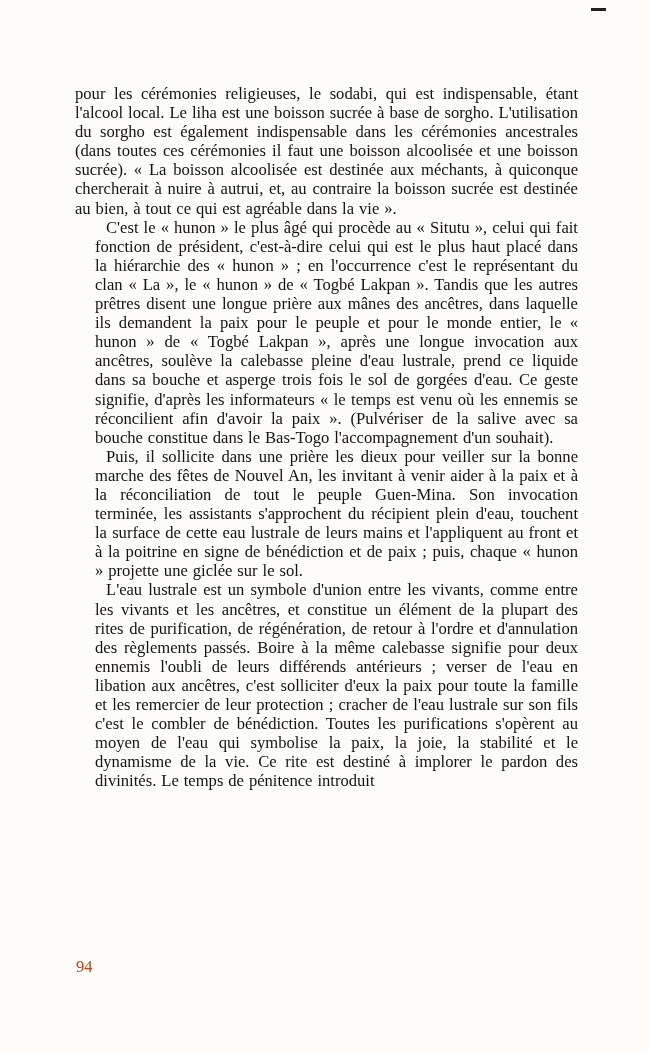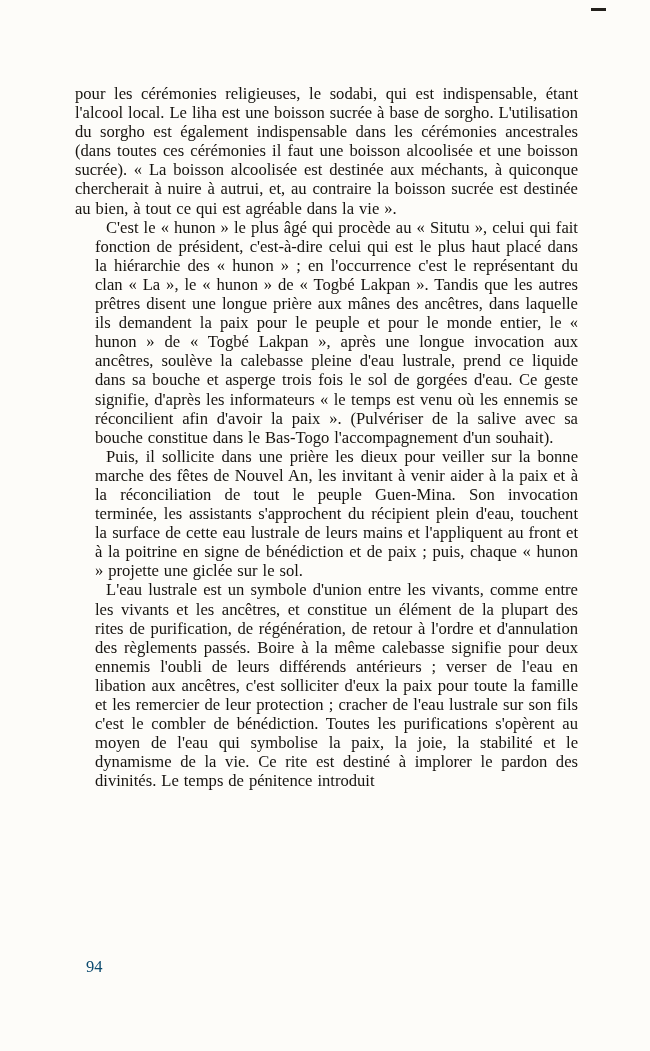--- a/index.html
+++ b/index.html
@@ -47,22 +47,21 @@
   }
   .text-block p.indent {
     text-indent: 11px;
     margin-left: 20px;
   }
   .page-number {
     position: absolute;
     left: 76px;
     top: 957px;
     font-size: 16.5px;
-    color: #0c4a6e;
-    margin-left: 10px;
+    color: #c2410c;
   }
 </style>
 </head>
 <body>
 
 <div class="page">
 
   <span class="corner-mark"></span>
 
   <main class="text-block">

